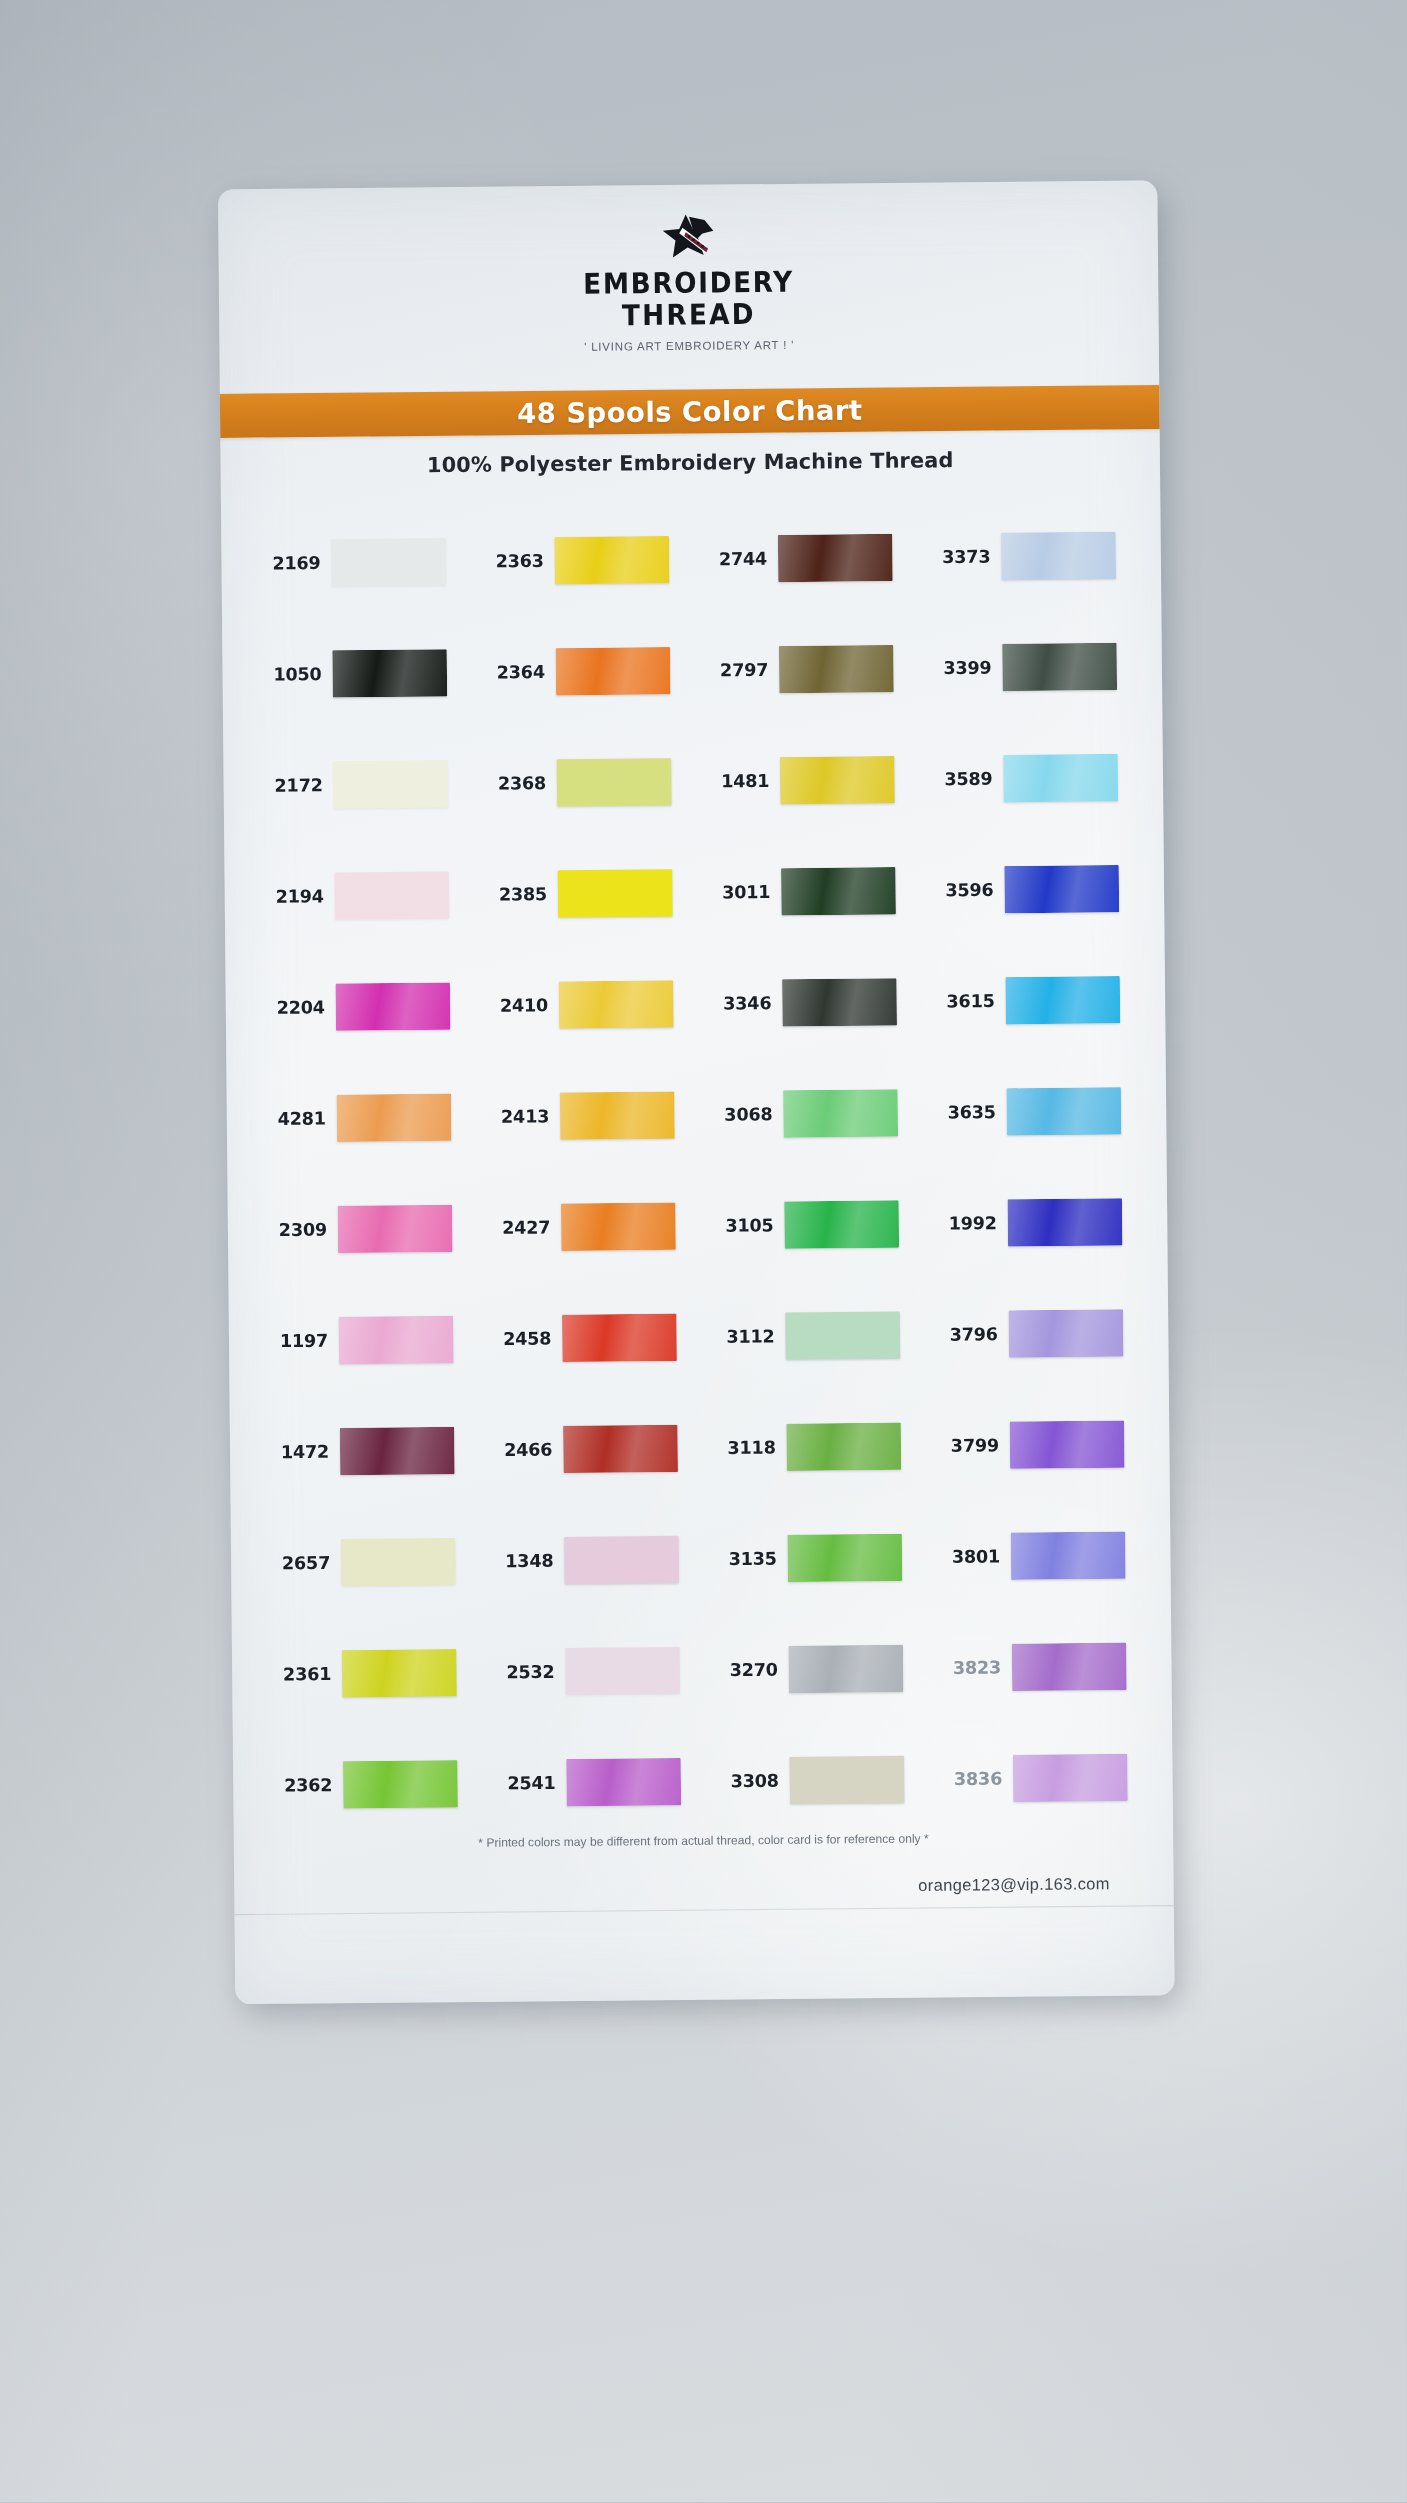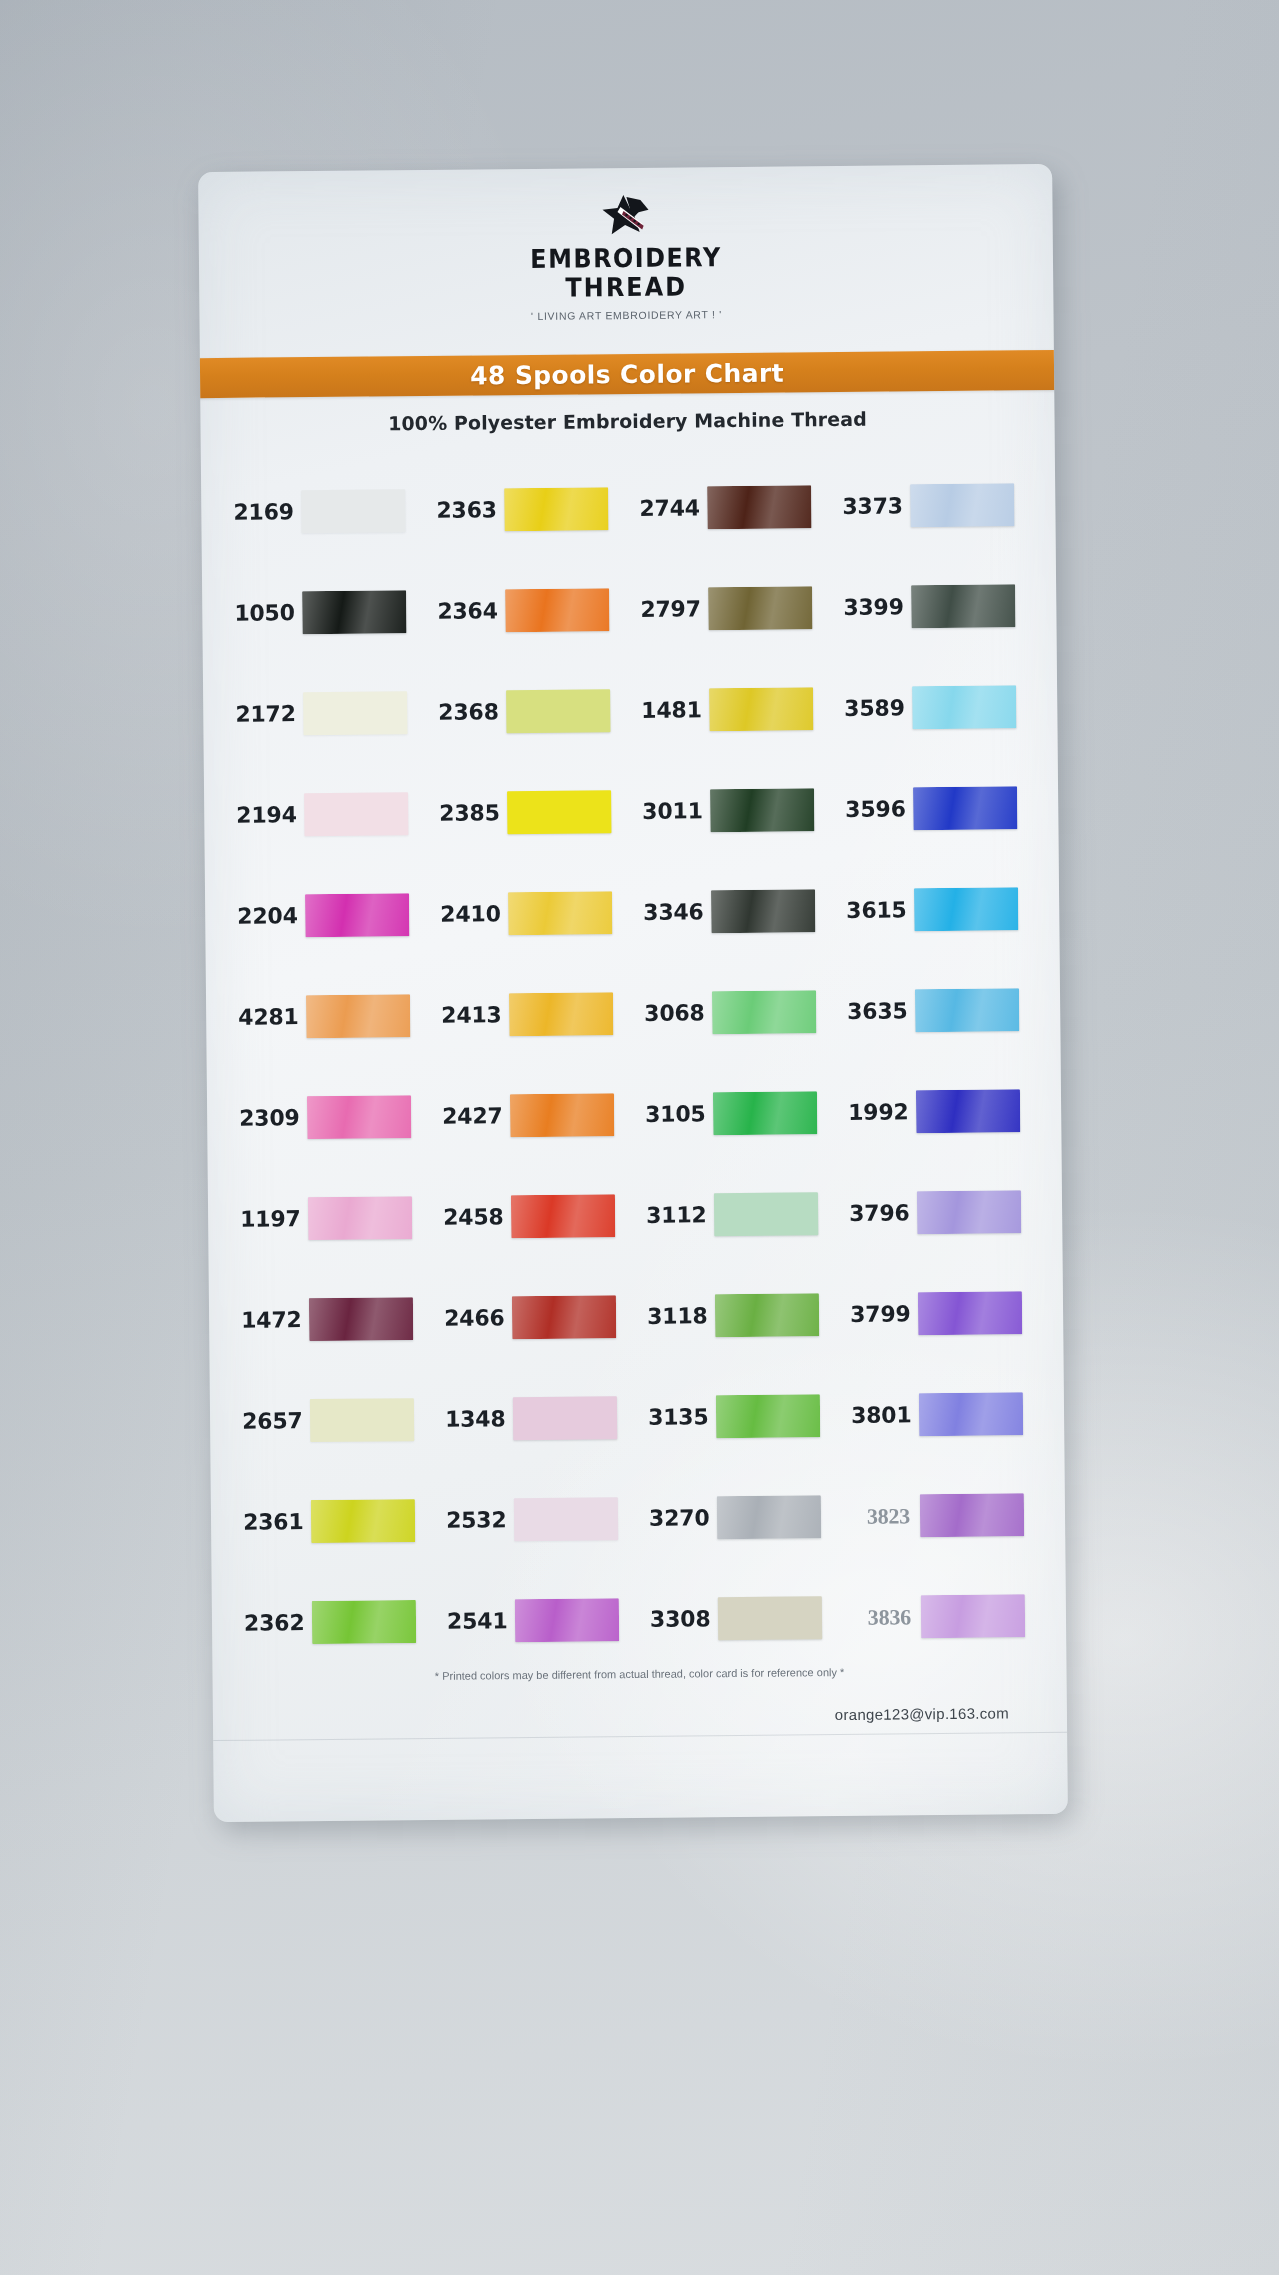--- a/index.html
+++ b/index.html
@@ -151,30 +151,30 @@
     grid-auto-rows: 101px;
     column-gap: 0px;
   }
   .cell {
     display: flex;
     align-items: center;
     justify-content: flex-start;
     padding-left: 8px;
   }
   .code {
-    font-size: 22px;
+    font-size: 16px;
     font-weight: 700;
     color: #1b2026;
     font-family: "DejaVu Sans", sans-serif;
     width: 58px;
     text-align: right;
     margin-right: 10px;
     letter-spacing: -0.2px;
   }
-  .code.faint { color: #8d959d; font-family: Liberation Serif, serif; }
+  .code.faint { color: #8d959d; }
   .swatch {
     width: 104px;
     height: 43px;
     border-radius: 1px;
     box-shadow: 0 1px 2px rgba(60,70,80,0.18);
   }
   .swatch.pale { box-shadow: 0 1px 2px rgba(60,70,80,0.07); }
   .swatch.sheen {
     background-image: linear-gradient(100deg, rgba(255,255,255,0.32) 0%, rgba(255,255,255,0.02) 38%, rgba(255,255,255,0.26) 62%, rgba(255,255,255,0.05) 100%);
   }

